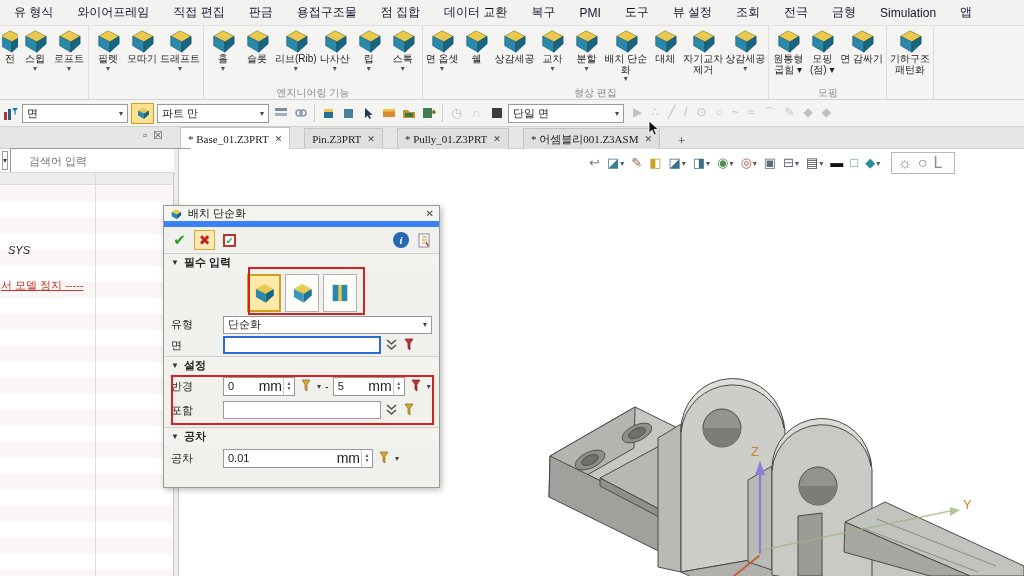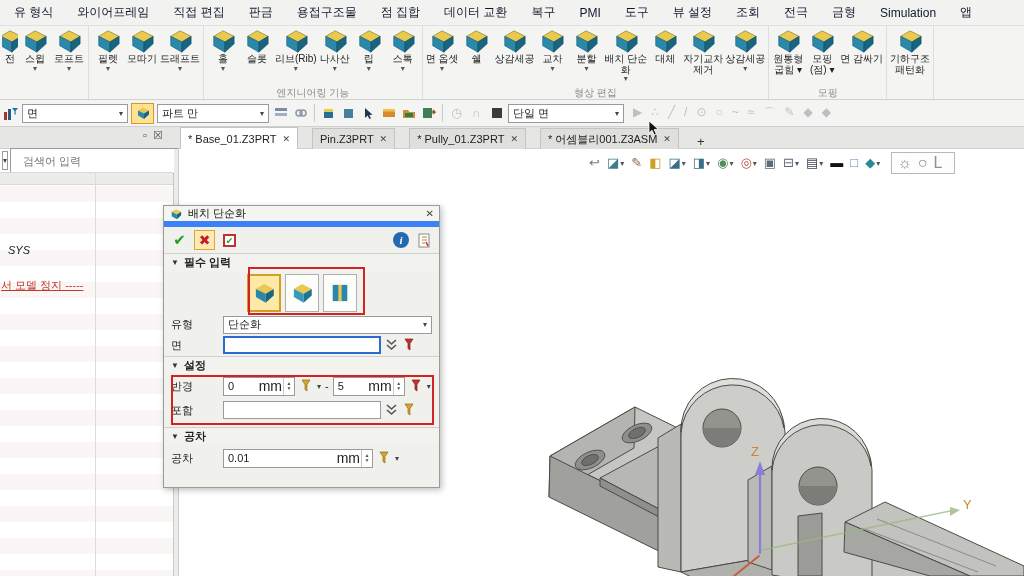--- a/index.html
+++ b/index.html
@@ -32,33 +32,33 @@
   .qbtn-hl { width:23px; height:21px; background:#ffe194; border:1px solid #d19b26; display:flex; align-items:center; justify-content:center; }
   .qicon { width:17px; height:17px; display:flex; align-items:center; justify-content:center; font-size:12px; }
   .qsep { width:1px; height:18px; background:#c9c9c7; margin:0 2px; }
   .gray-ico { color:#8e959b; opacity:.55; font-size:12px; }
 
   
   .tabbar { position:absolute; left:0; top:127px; width:1024px; height:22px; background:#e6e6e4;
             border-bottom:1px solid #cfcfcd; display:flex; align-items:flex-end; }
   .panel-ctl { position:absolute; left:143px; top:3px; display:flex; gap:6px; }
   .panel-ctl span { font-size:11px; color:#555; line-height:11px; }
-  .tabs { position:absolute; left:180px; top:0; height:22px; display:flex; align-items:flex-end; }
+  .tabs { position:absolute; left:180px; top:0; height:22px; display:flex; align-items:flex-end;font-family:Liberation Serif, serif; }
   .tab { height:21px; display:flex; align-items:center; font-size:11px; padding:0 7px; color:#222;
          border:1px solid #c4c4c2; border-bottom:none; background:#dfdfdd; margin-right:14px; white-space:nowrap; }
   .tab.active { background:#fff; height:22px; }
   .tab .tclose { margin-left:6px; font-size:9px; color:#444; }
   .tab-plus { font-size:13px; color:#333; padding:0 4px; }
 
   
   .leftpanel { position:absolute; left:0; top:149px; width:174px; bottom:0; background:#fff; border-right:1px solid #c8c8c6; }
   .searchrow { display:flex; height:23px; align-items:center; gap:2px; padding:1px 2px; }
   .mini-combo { width:22px; height:19px; border:1px solid #9a9a98; background:#fff; font-size:8px; color:#444;
                 display:flex; align-items:center; justify-content:center; }
-  .searchbox { flex:1; height:26px; border:1px solid #9a9a98; font-size:11px; padding:0 12px; color:#333; font-family:inherit; }
+  .searchbox { flex:1; height:26px; border:1px solid #9a9a98; font-size:11px; padding:0 18px; color:#333; font-family:inherit; }
   .funnel { width:20px; height:20px; }
   .lheader { height:13px; background:#ececea; border-top:1px solid #d8d8d6; border-bottom:1px solid #d8d8d6; position:relative; }
   .llist { position:absolute; left:0; top:37px; right:0; bottom:0;
            background:repeating-linear-gradient(#faf6f6 0 16px, #ffffff 16px 32px); }
   .coldiv { position:absolute; left:95px; top:23px; bottom:0; width:1px; background:#dcdcda; }
   .lrow-sys { position:absolute; left:8px; top:95px; font-size:11px; color:#222;font-style:italic; }
   .lrow-stop { position:absolute; left:1px; top:129px; font-size:11px; color:#c0392b; white-space:nowrap;text-decoration:underline; }
 
   .sash { position:absolute; left:174px; top:149px; width:5px; bottom:0; background:#ececea; border-right:1px solid #c8c8c6; }
 

